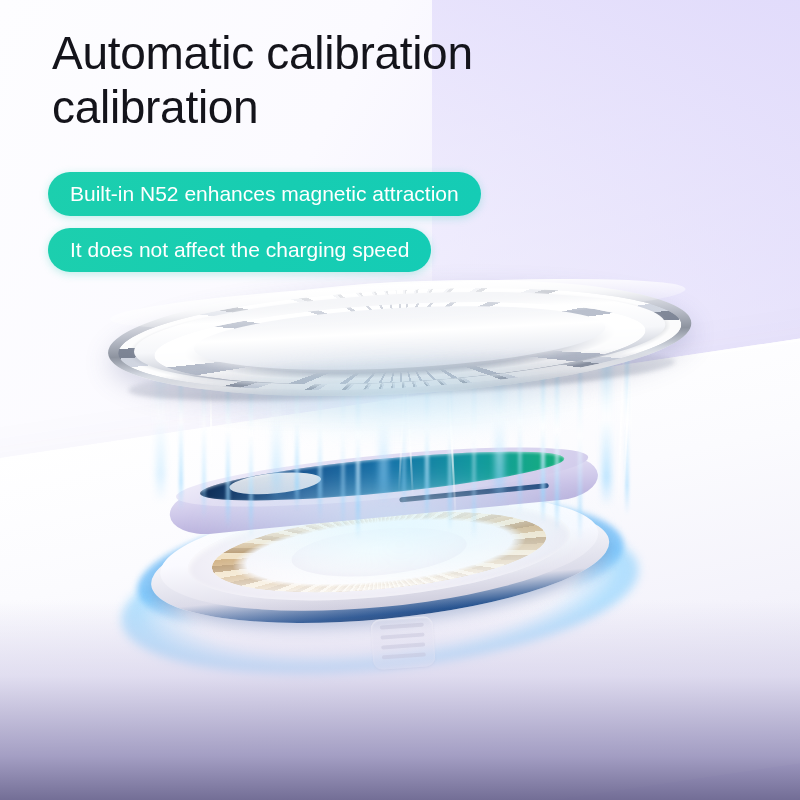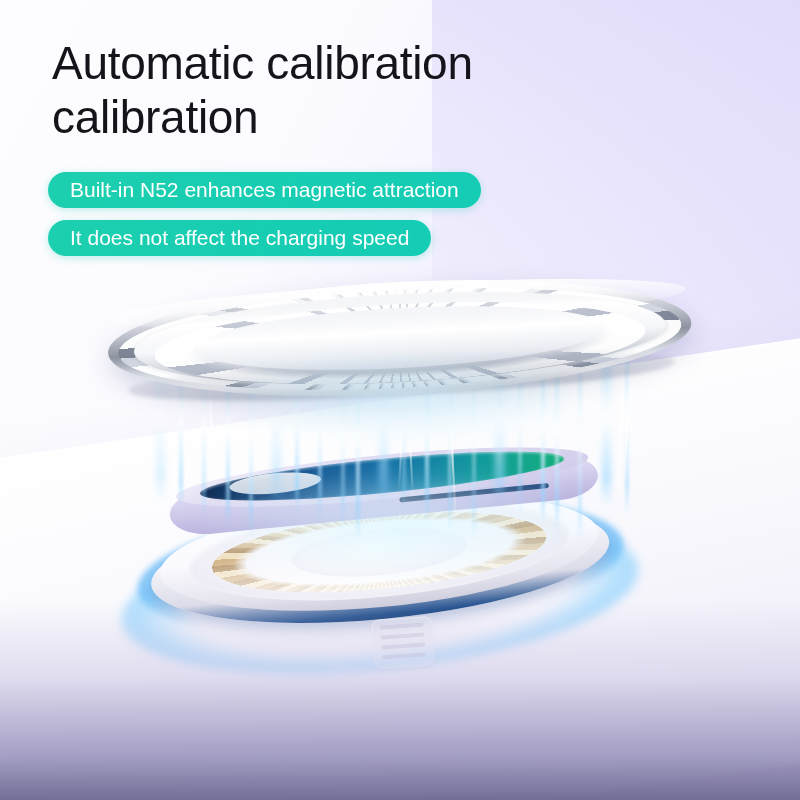--- a/index.html
+++ b/index.html
@@ -12,28 +12,28 @@
 
   
   .bg-base{position:absolute;inset:0;
     background:linear-gradient(118deg,#fdfdff 0%,#fbfaff 32%,#efecfd 62%,#e6e1fb 84%,#e3dffa 100%);}
   .bg-lav-right{position:absolute;right:0;top:0;width:46%;height:62%;
     background:linear-gradient(200deg,rgba(225,219,251,.95) 0%,rgba(232,228,252,.55) 55%,rgba(255,255,255,0) 100%);}
   .bg-bottom{position:absolute;left:0;right:0;bottom:0;height:200px;
     background:linear-gradient(180deg,rgba(226,223,242,0) 0%,rgba(206,201,230,.55) 38%,rgba(150,144,186,.85) 78%,rgba(110,105,146,.96) 100%);}
 
   
-  .headline{position:absolute;left:52px;top:36px;width:640px;
+  .headline{position:absolute;left:52px;top:26px;width:640px;
     font-size:46px;line-height:1.18;font-weight:400;color:#14141b;
     letter-spacing:-.3px;}
 
   
   .badges{position:absolute;left:48px;top:172px;}
   .badge{display:inline-flex;align-items:center;justify-content:center;
-    height:36px;border-radius:22px;color:#fff;font-size:21px;
+    height:44px;border-radius:22px;color:#fff;font-size:21px;
     padding:0 22px;white-space:nowrap;margin-bottom:12px;
     box-shadow:0 2px 8px rgba(30,200,175,.28);}
   .badge.b1{background:linear-gradient(100deg,#1ccfae 0%,#17cdb2 55%,#15ccb5 100%);}
   .badge.b2{background:linear-gradient(100deg,#1ccfae 0%,#17cdb2 55%,#15ccb5 100%);}
 
   
   .table{position:absolute;left:-80px;top:470px;width:1000px;height:420px;
     background:linear-gradient(176deg,#ffffff 0%,#fbfbfe 30%,#f4f3fb 62%,#e9e7f4 100%);
     transform:rotate(-8.5deg);transform-origin:0 0;
     box-shadow:0 30px 70px rgba(90,80,140,.10);}

